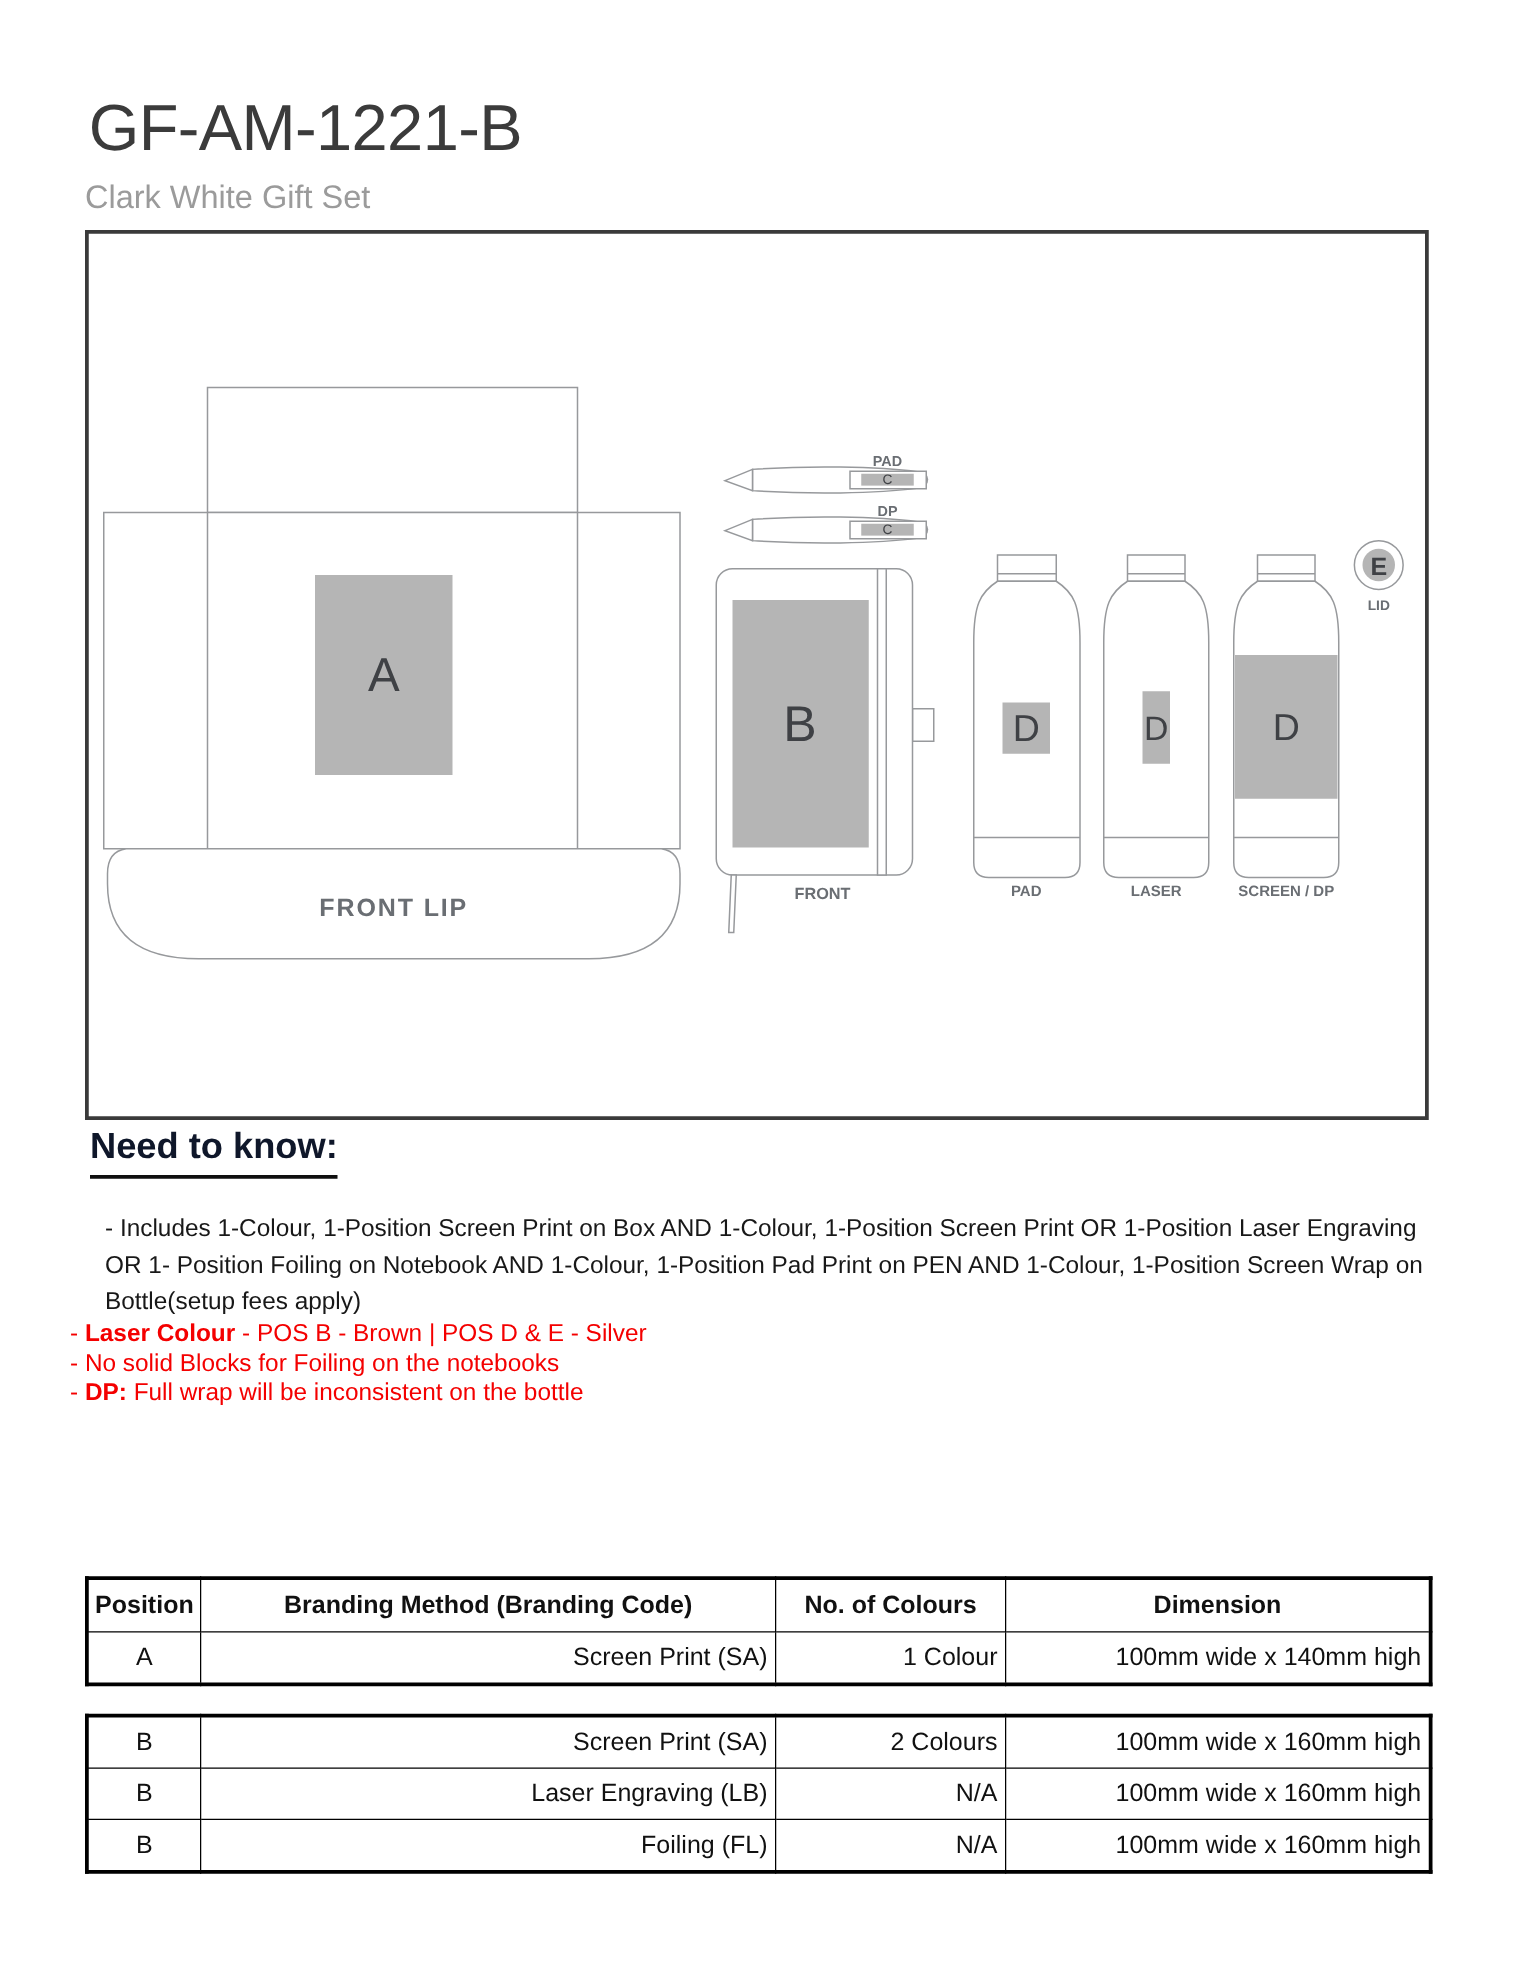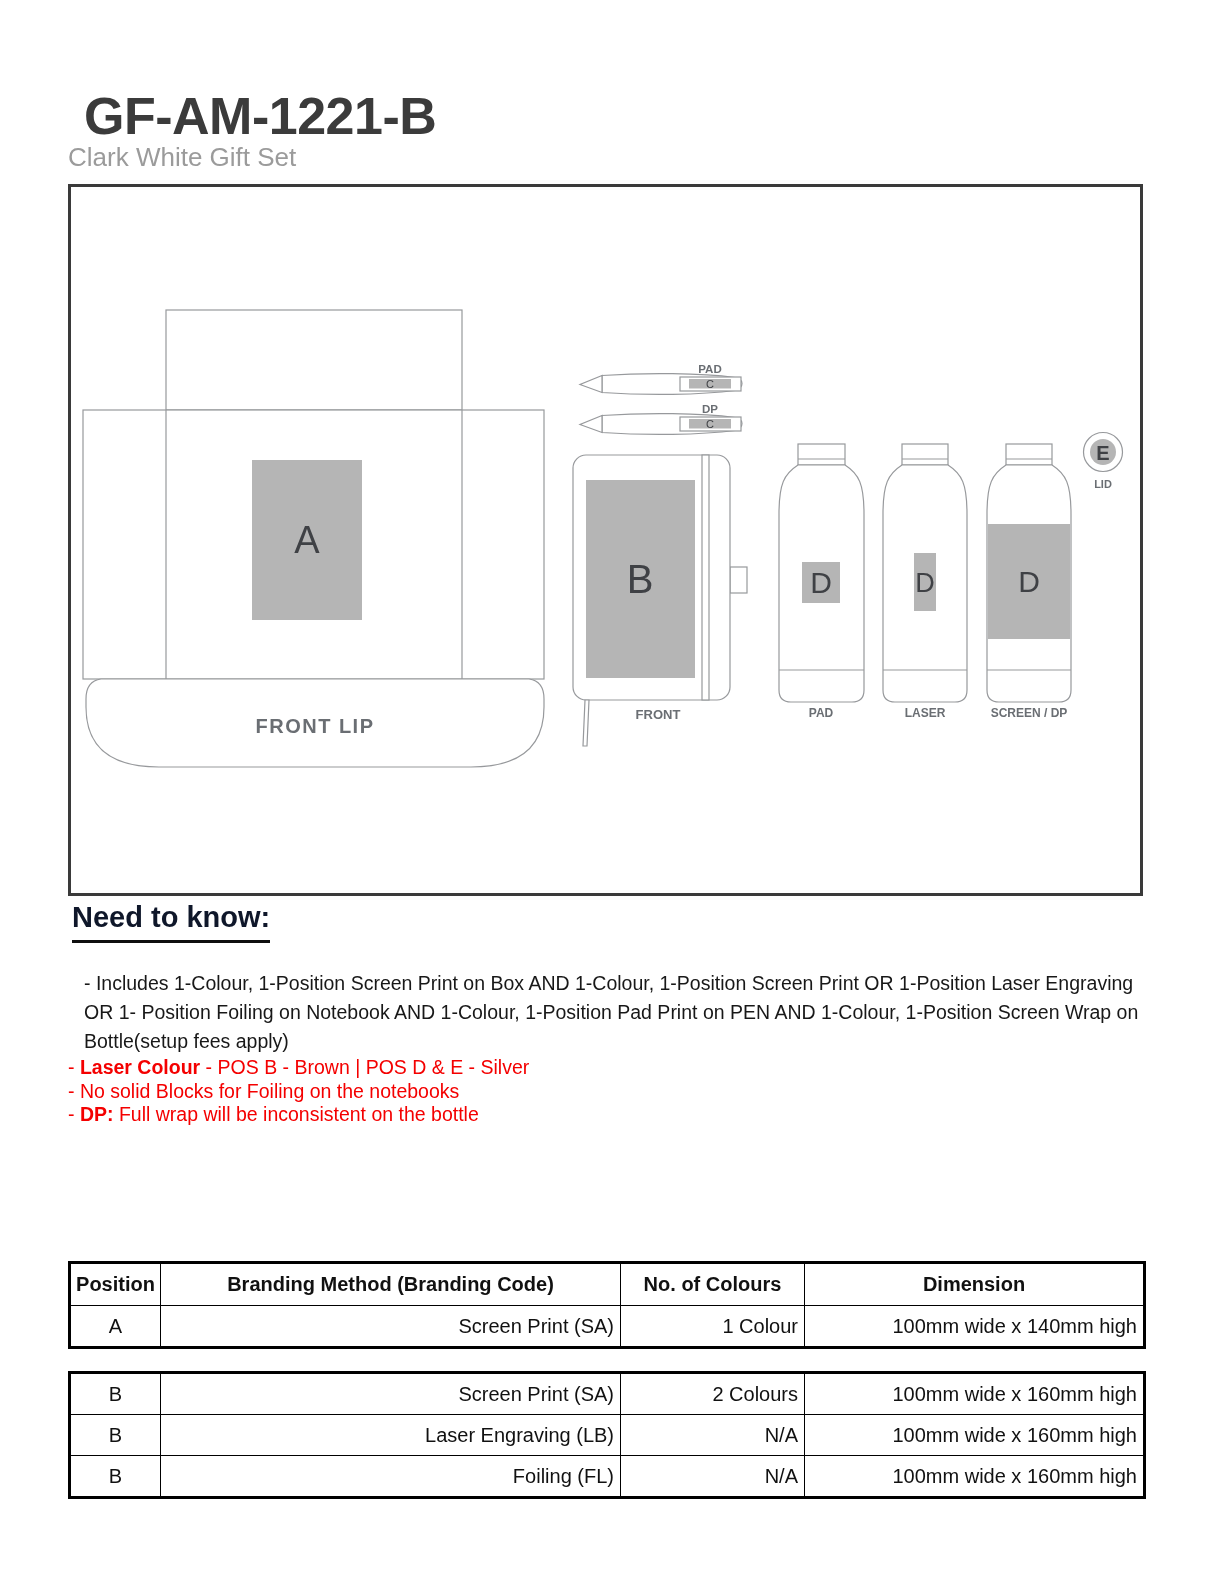--- a/index.html
+++ b/index.html
@@ -1,22 +1,22 @@
 <!DOCTYPE html>
 <html><head>
 <meta charset="utf-8">
 <style>
   html,body { margin:0; padding:0; background:#ffffff; }
   .page {
     position:relative; width:1224px; height:1584px; background:#ffffff;
     font-family:"Liberation Sans", sans-serif; overflow:hidden;
   }
   .title {
-    position:absolute; left:68px; top:70px; margin:16px;
-    font-size:52px; font-weight:bold; color:#3b3b3b; letter-spacing:-0.5px;
+    position:absolute; left:68px; top:70px; margin:3px;
+    font-size:52px; font-weight:normal; color:#3b3b3b; letter-spacing:-0.5px;
   }
   .subtitle {
     position:absolute; left:68px; top:142px;
     font-size:26px; color:#9b9b9b;
   }
   .frame {
     position:absolute; left:68px; top:184px; width:1075px; height:712px;
     border:3px solid #3a3a3a; box-sizing:border-box; background:#fff;
   }
   .frame svg { display:block; }
@@ -25,21 +25,21 @@
     font-size:29px; font-weight:bold; color:#0f172a;
     border-bottom:3px solid #0f0f0f; padding-bottom:6px;
   }
   #ntk-heading { top:897px; }
   #bo-heading  { top:1188px; }
   .intro {
     position:absolute; left:68px; top:953px; width:1078px; margin:16px;
     font-size:19.5px; line-height:29px; color:#181818;
   }
   .notes {
-    position:absolute; left:68px; top:1056px; width:1080px;
+    position:absolute; left:56px; top:1056px; width:1080px;
     font-size:19.5px; line-height:23.6px; color:#f40000;
   }
   .note b { font-weight:bold; }
   .opts-table {
     position:absolute; left:68px; width:1075px;
     border-collapse:collapse; table-layout:fixed;
     border:3px solid #000;
   }
   #table-a { top:1261px; }
   #table-b { top:1371px; }

